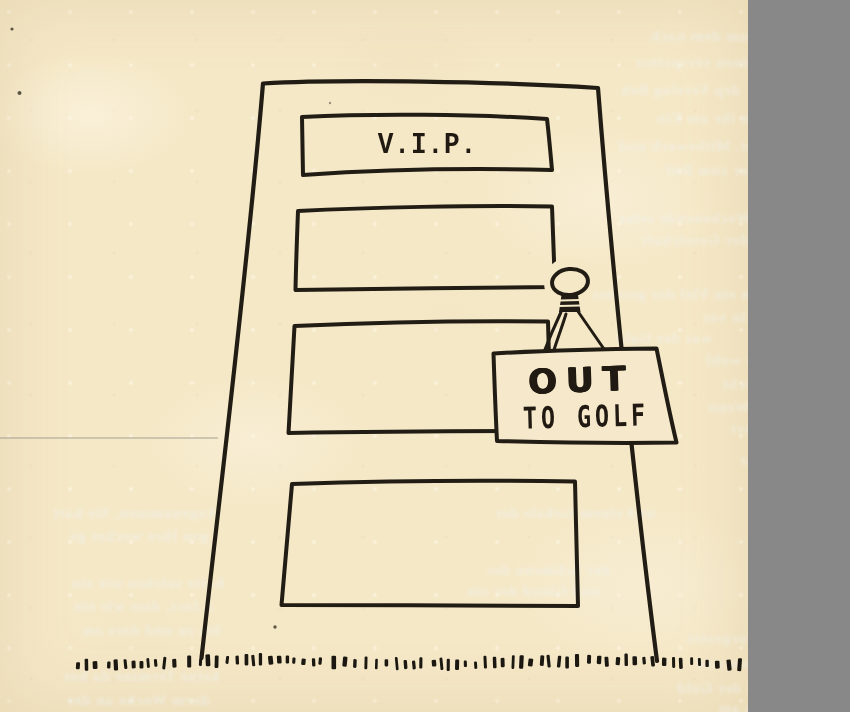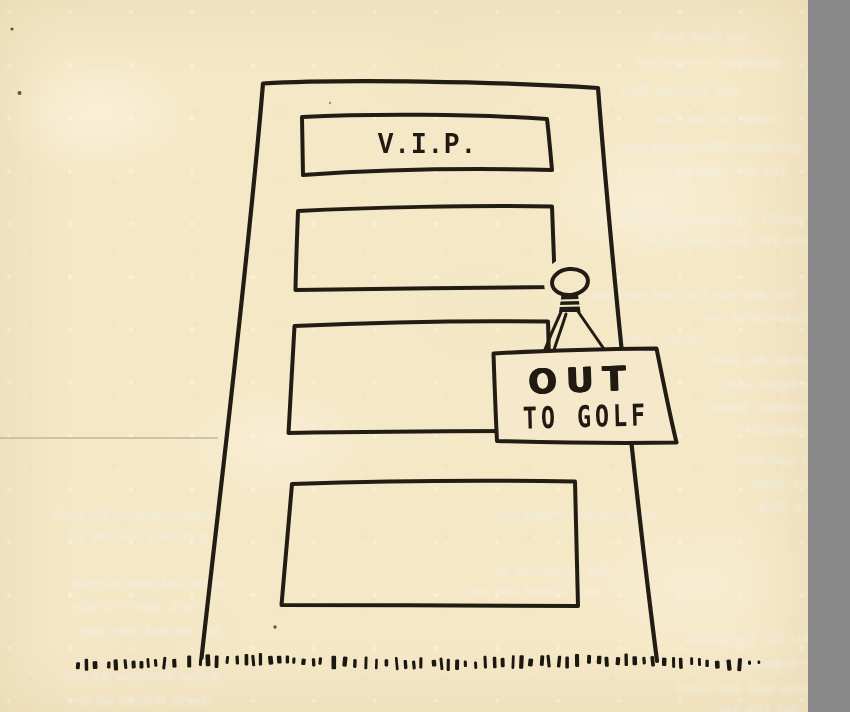--- a/index.html
+++ b/index.html
@@ -1,17 +1,17 @@
 <!DOCTYPE html>
 <html><head>
 <meta charset="utf-8">
 <style>
   html,body{margin:0;padding:0;background:#888;}
   .page{
-    position:relative; width:808px; height:712px; overflow:hidden;
+    position:relative; width:748px; height:712px; overflow:hidden;
     font-family:"DejaVu Sans", sans-serif;
     background-color:#f5e8c7;
     background-image:
       radial-gradient(ellipse 160px 95px at 12% 16%, rgba(253,247,231,0.55), transparent 65%),
       radial-gradient(ellipse 190px 115px at 80% 28%, rgba(251,244,226,0.50), transparent 65%),
       radial-gradient(ellipse 170px 105px at 34% 62%, rgba(252,245,228,0.45), transparent 65%),
       radial-gradient(ellipse 210px 125px at 86% 82%, rgba(249,241,220,0.50), transparent 65%),
       radial-gradient(ellipse 130px 85px  at 55% 9%,  rgba(240,226,190,0.50), transparent 65%),
       radial-gradient(ellipse 150px 95px  at 18% 90%, rgba(241,228,194,0.45), transparent 65%),
       radial-gradient(ellipse 110px 75px  at 60% 44%, rgba(242,229,196,0.40), transparent 65%),

